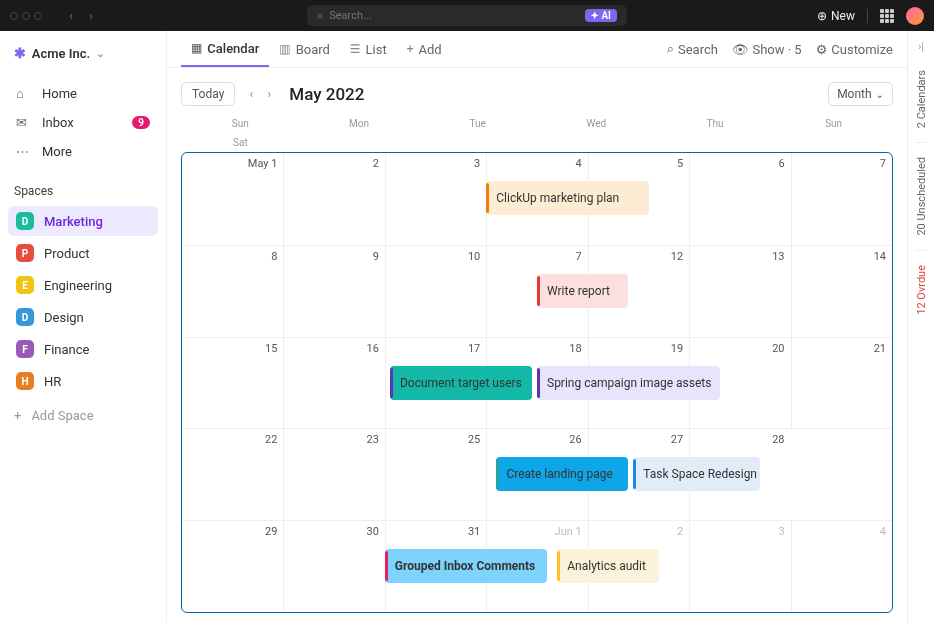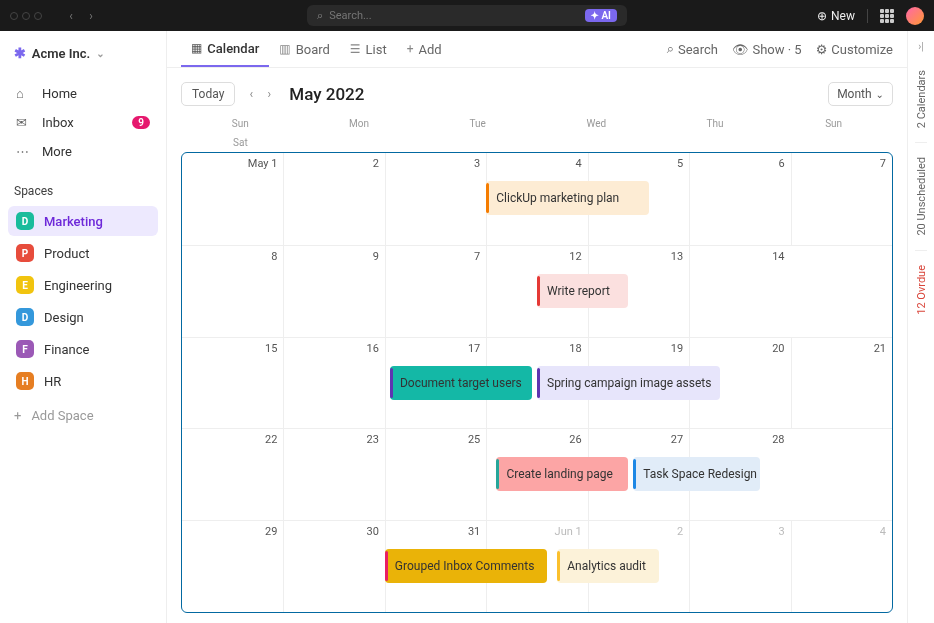--- a/index.html
+++ b/index.html
@@ -239,20 +239,21 @@
               <div class="event" style="left: 42.8571%; width: 22.8571%; background: rgb(253, 236, 212);">
                 <span class="bar" style="background:#f57c00"></span>
                 <span style="margin-left:4px">ClickUp marketing plan</span>
               </div>
             </div>
           </div>
           <div class="week">
             <div class="daycells">
               <div class="daycell">8</div>
               <div class="daycell">9</div>
+              <div class="daycell">10</div>
               <div class="daycell">7</div>
               <div class="daycell">12</div>
               <div class="daycell">13</div>
               <div class="daycell">14</div>
             </div>
             <div class="eventlayer">
               <div class="event" style="left: 50%; width: 12.8571%; background: rgb(251, 224, 223);">
                 <span class="bar" style="background:#e53935"></span>
                 <span style="margin-left:4px">Write report</span>
               </div>
@@ -282,42 +283,42 @@
           <div class="week">
             <div class="daycells">
               <div class="daycell">22</div>
               <div class="daycell">23</div>
               <div class="daycell">25</div>
               <div class="daycell">26</div>
               <div class="daycell">27</div>
               <div class="daycell">28</div>
             </div>
             <div class="eventlayer">
-              <div class="event" style="left: 44.2857%; width: 18.5714%; background: #fca5a5;">
+              <div class="event" style="left: 44.2857%; width: 18.5714%; background: #0ea5e9;">
                 <span class="bar" style="background:#26a69a"></span>
                 <span style="margin-left:4px">Create landing page</span>
               </div>
               <div class="event" style="left: 63.5714%; width: 17.8571%; background: rgb(225, 236, 248);">
                 <span class="bar" style="background:#1e88e5"></span>
                 <span style="margin-left:4px">Task Space Redesign</span>
               </div>
             </div>
           </div>
           <div class="week">
             <div class="daycells">
               <div class="daycell">29</div>
               <div class="daycell">30</div>
               <div class="daycell">31</div>
               <div class="daycell other">Jun 1</div>
               <div class="daycell other">2</div>
               <div class="daycell other">3</div>
               <div class="daycell other">4</div>
             </div>
             <div class="eventlayer">
-              <div class="event" style="left: 28.5714%; width: 22.8571%; background: #eab308;">
+              <div class="event" style="left: 28.5714%; width: 22.8571%; background: #7dd3fc; font-weight: bold;">
                 <span class="bar" style="background:#e91e63"></span>
                 <span style="margin-left:4px">Grouped Inbox Comments</span>
               </div>
               <div class="event" style="left: 52.8571%; width: 14.2857%; background: rgb(252, 242, 217);">
                 <span class="bar" style="background:#fbc02d"></span>
                 <span style="margin-left:4px">Analytics audit</span>
               </div>
             </div>
           </div>
         </div>

